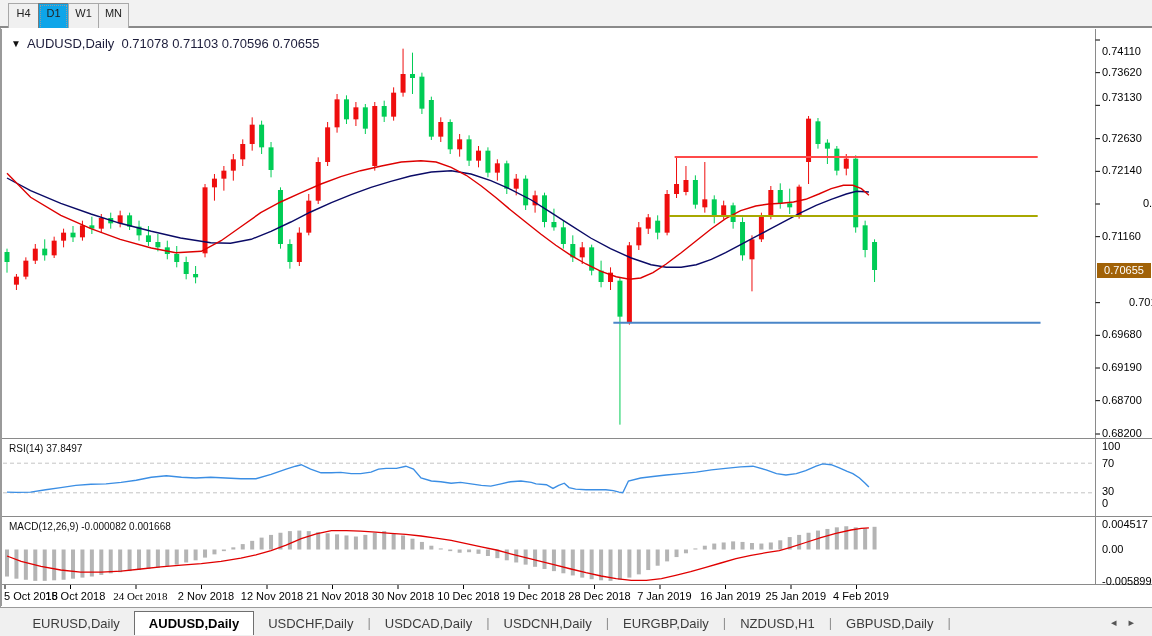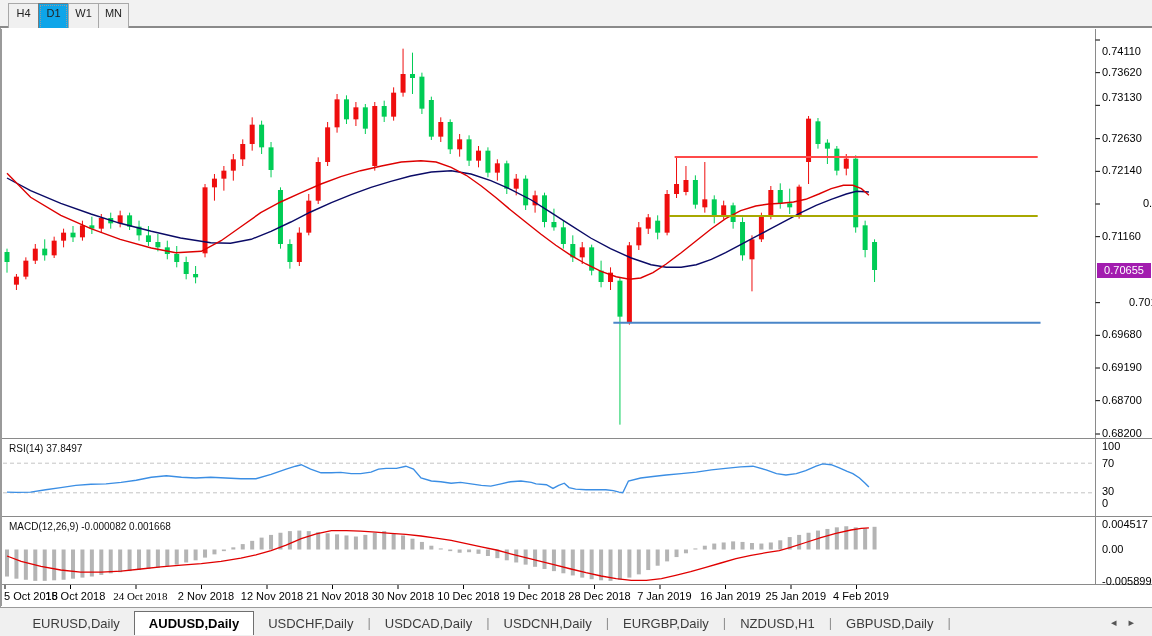--- a/index.html
+++ b/index.html
@@ -14,21 +14,21 @@
   .tfbtn.active{background:#0ea5e9;border:1px solid #7a7a7a;outline:1px dotted #999;outline-offset:-3px;}
   
   #client{position:absolute;left:0;top:28px;width:1152px;height:579px;background:#fff;
           border-left:1px solid #9a9a9a;border-right:1px solid #9a9a9a;box-sizing:border-box;}
   svg{position:absolute;left:0;top:0;}
   .symline{position:absolute;left:10px;top:8px;font-size:13px;color:#1c1c3a;white-space:pre;}
   .symline .tri{display:inline-block;margin-right:6px;color:#111;font-size:10px;transform:translateY(-1px);}
   .indlabel{position:absolute;font-size:10px;color:#111;white-space:pre;}
   .ylab{position:absolute;left:1101px;font-size:11px;color:#000;}
   .ylab2{position:absolute;left:1101px;font-size:11px;color:#000;}
-  .pricebadge{position:absolute;left:1096px;width:54px;height:15px;background:#a21caf;color:#fff;
+  .pricebadge{position:absolute;left:1096px;width:54px;height:15px;background:#a16207;color:#fff;
               font-size:11px;text-align:center;line-height:15px;}
   .xlab{position:absolute;top:562px;font-size:11px;color:#000;white-space:nowrap;}
   
   #tabbar{position:absolute;left:0;top:607px;width:1152px;height:29px;background:#f0f0f0;
           border-top:1px solid #9a9a9a;box-sizing:border-box;}
   .tab{position:relative;display:inline-block;padding:0 14px;height:23px;line-height:23px;
        font-size:13px;color:#3c3c3c;cursor:default;top:3px;}
   .tab.active{background:#ffffff;border:1px solid #6f6f6f;border-bottom:none;color:#000;
               font-weight:700;height:24px;box-sizing:border-box;}
   .tabsep{display:inline-block;color:#909090;font-size:13px;vertical-align:top;line-height:29px;}
@@ -362,20 +362,21 @@
         <line x1="397" y1="585" x2="397" y2="589" stroke="#000"></line>
         <line x1="462.5" y1="585" x2="462.5" y2="589" stroke="#000"></line>
         <line x1="528" y1="585" x2="528" y2="589" stroke="#000"></line>
         <line x1="593.5" y1="585" x2="593.5" y2="589" stroke="#000"></line>
         <line x1="659" y1="585" x2="659" y2="589" stroke="#000"></line>
         <line x1="724.5" y1="585" x2="724.5" y2="589" stroke="#000"></line>
         <line x1="790" y1="585" x2="790" y2="589" stroke="#000"></line>
         <line x1="855.5" y1="585" x2="855.5" y2="589" stroke="#000"></line>
       </svg>
 
+    <div class="symline"><span class="tri">▼</span><span>AUDUSD,Daily  0.71078 0.71103 0.70596 0.70655</span></div>
 
     <div class="indlabel" style="left:8px;top:415px;">RSI(14) 37.8497</div>
     <div class="indlabel" style="left:8px;top:493px;">MACD(12,26,9) -0.000082 0.001668</div>
 
     <div id="ylabels">
         <div class="ylab" style="top: 17px;">0.74110</div>
         <div class="ylab" style="top: 37.6667px;">0.73620</div>
         <div class="ylab" style="top: 63px;">0.73130</div>
         <div class="ylab" style="top: 103.667px;">0.72630</div>
         <div class="ylab" style="top: 136.333px;">0.72140</div>

